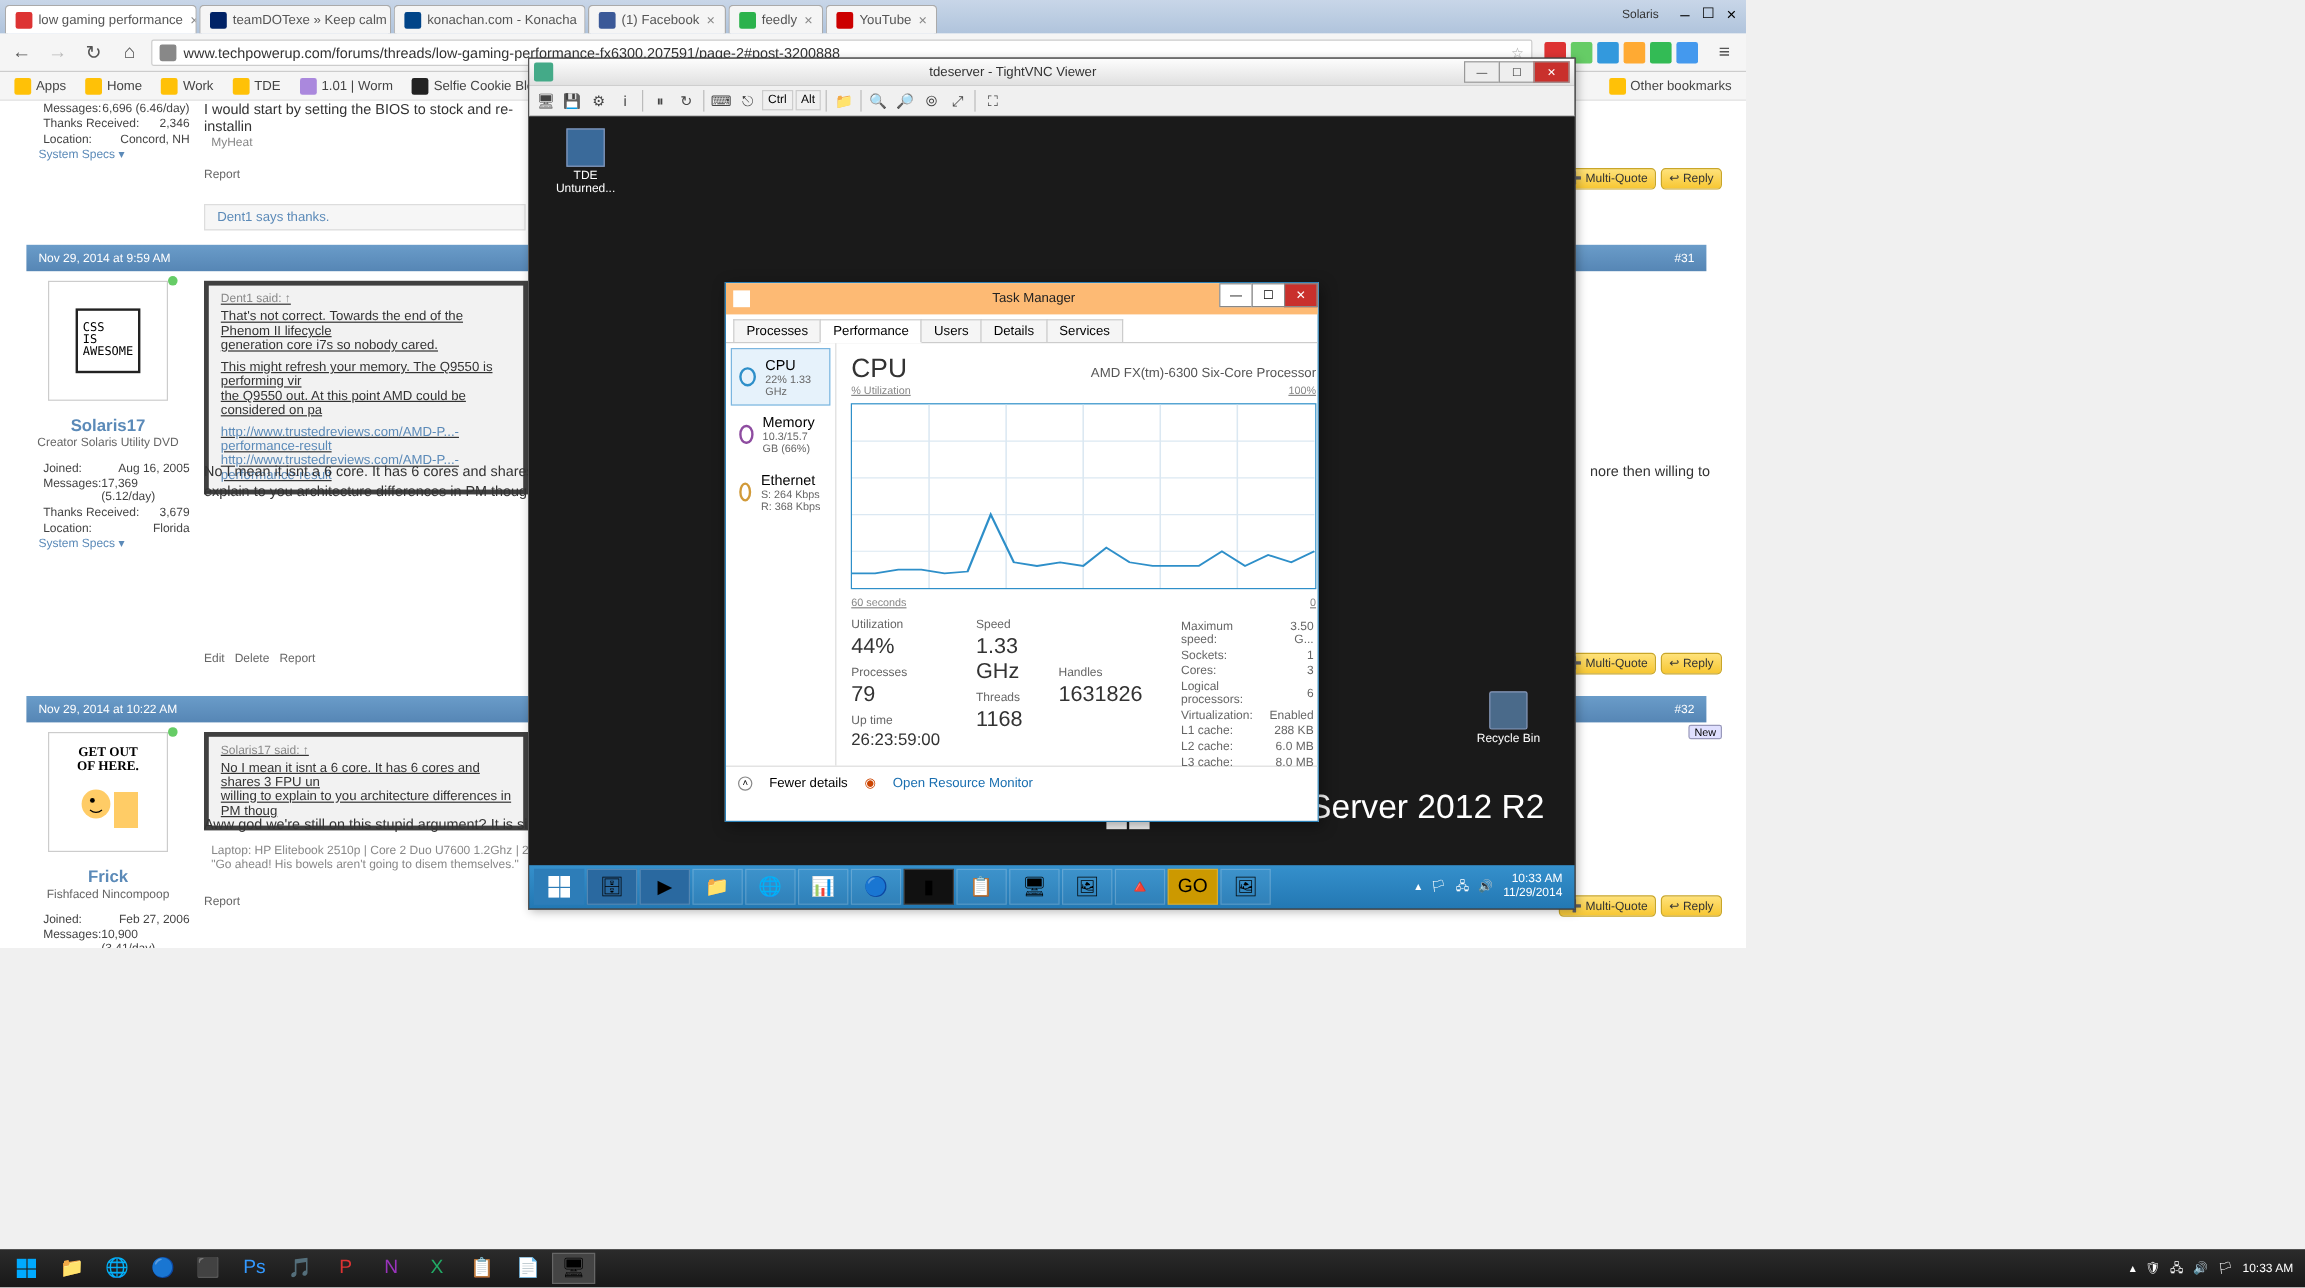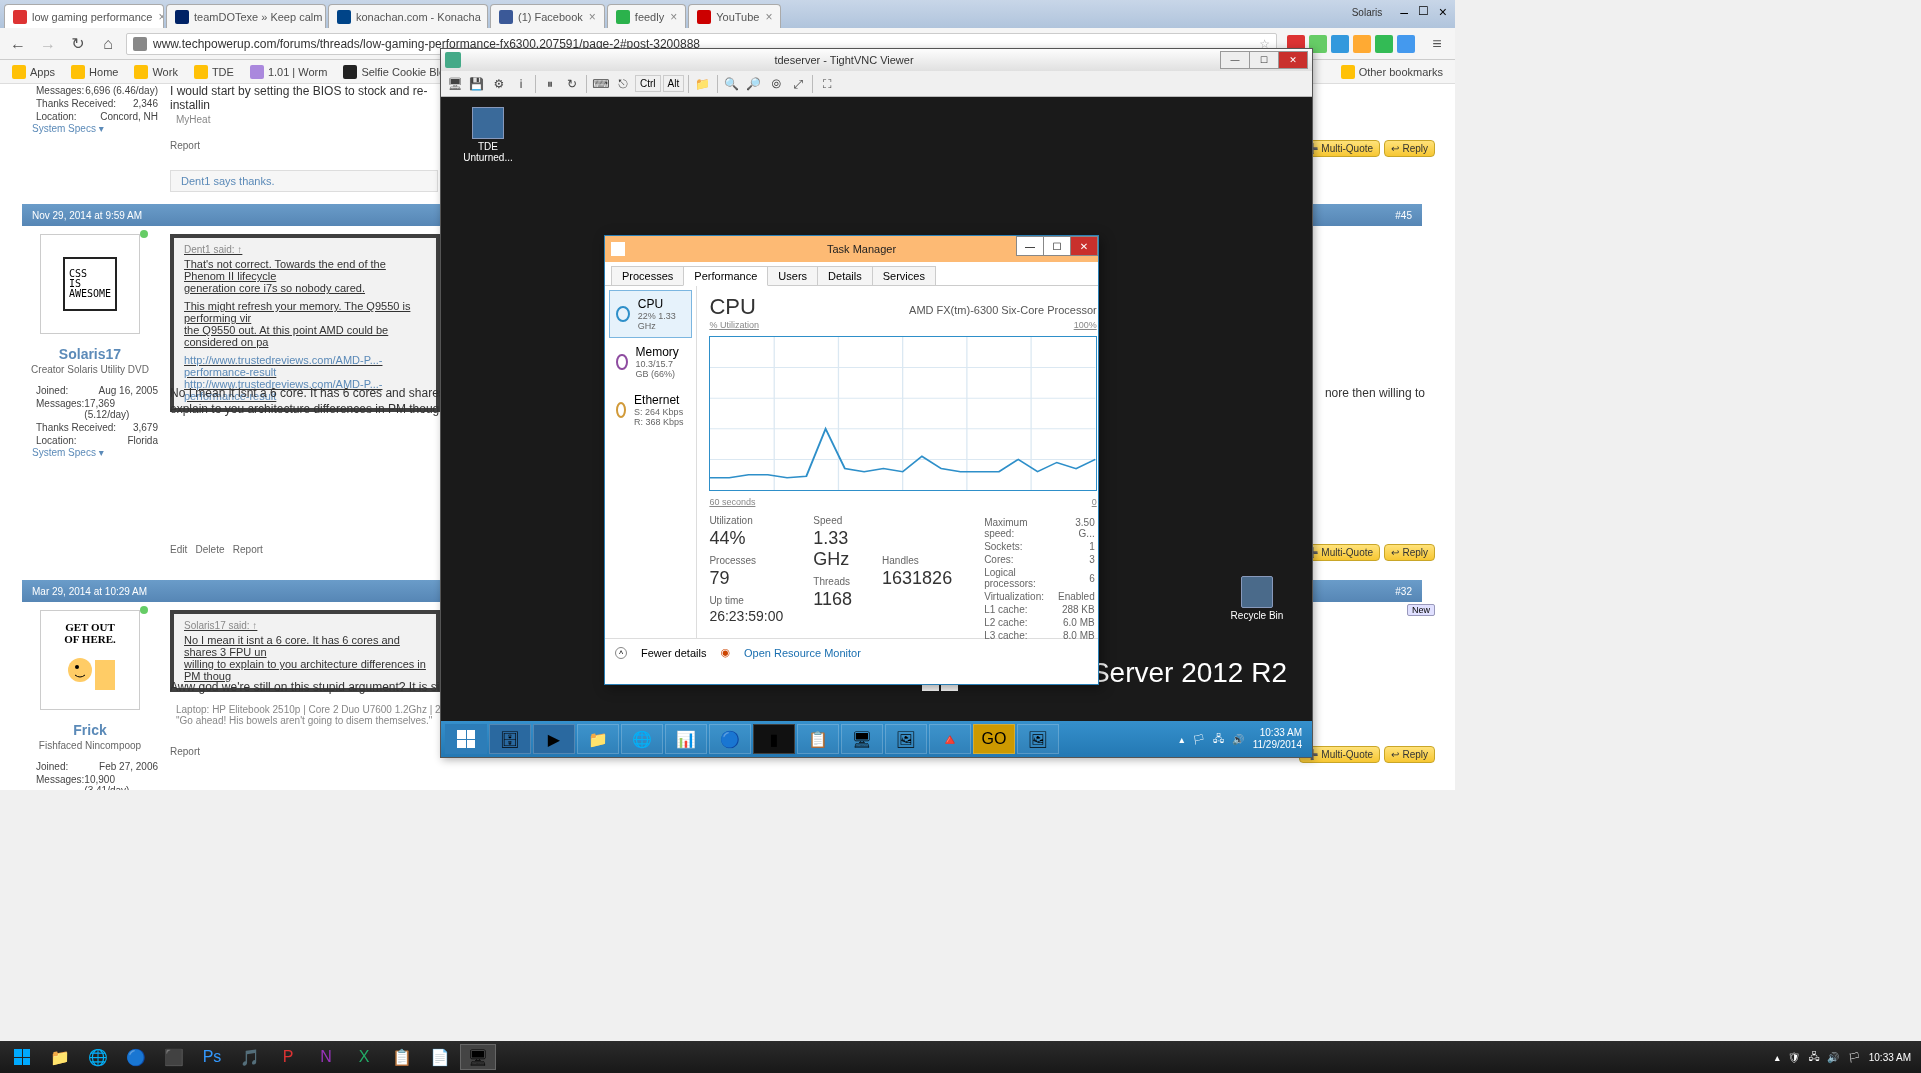--- a/index.html
+++ b/index.html
@@ -245,21 +245,21 @@
           <span>Multi-Quote</span>
         </div>
       <div class="reply-btn">
           <span>↩</span>
           <span>Reply</span>
         </div>
     </div>
 
     <div class="post-header" style="top:120px;left:22px">
       <span>Nov 29, 2014 at 9:59 AM</span>
-      <span class="postnum">#45</span>
+      <span class="postnum">#31</span>
     </div>
 
     <span class="online-dot" style="top:146px;left:140px"></span>
     <div class="avatar-box" style="top:150px;left:40px">
       <div style="font-size:10px;font-family:monospace;border:2px solid #222;padding:10px 4px;line-height:1">CSS<br>IS<br>AWESOME</div>
     </div>
     <div class="username" style="top:262px;left:40px;width:100px"><span>Solaris17</span></div>
     <div class="usertitle post-body" style="top:280px;left:30px;width:120px;text-align:center">Creator Solaris Utility DVD</div>
     <div class="post-meta" style="top:300px;left:32px">
       <div class="meta-row">
@@ -306,21 +306,21 @@
           <span>➕</span>
           <span>Multi-Quote</span>
         </div>
       <div class="reply-btn">
           <span>↩</span>
           <span>Reply</span>
         </div>
     </div>
 
     <div class="post-header" style="top:496px;left:22px">
-      <span>Mar 29, 2014 at 10:29 AM</span>
+      <span>Nov 29, 2014 at 10:22 AM</span>
       <span class="postnum">#32</span>
     </div>
     <span class="new-badge" style="position:absolute;top:520px;right:20px">New</span>
 
     <span class="online-dot" style="top:522px;left:140px"></span>
     <div class="avatar-box" style="top:526px;left:40px">
       <div style="text-align:center">
         <div style="font-family:'Comic Sans MS',cursive;font-size:11px;font-weight:bold">GET OUT</div>
         <div style="font-family:'Comic Sans MS',cursive;font-size:11px;font-weight:bold">OF HERE.</div>
         <svg width="60" height="50">

